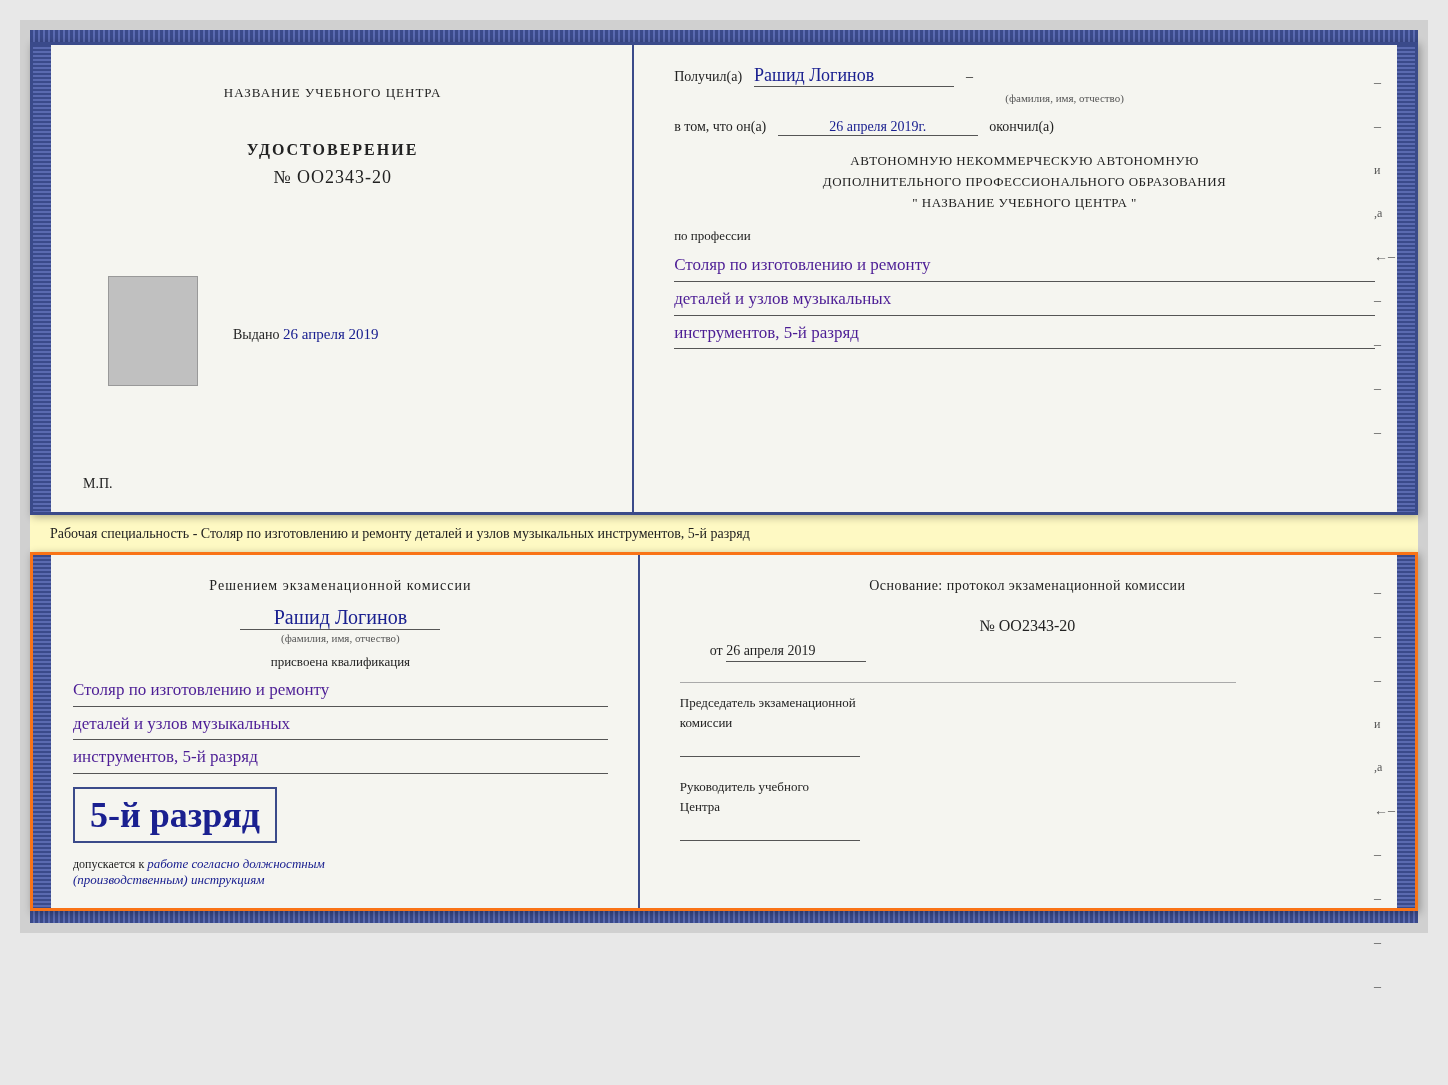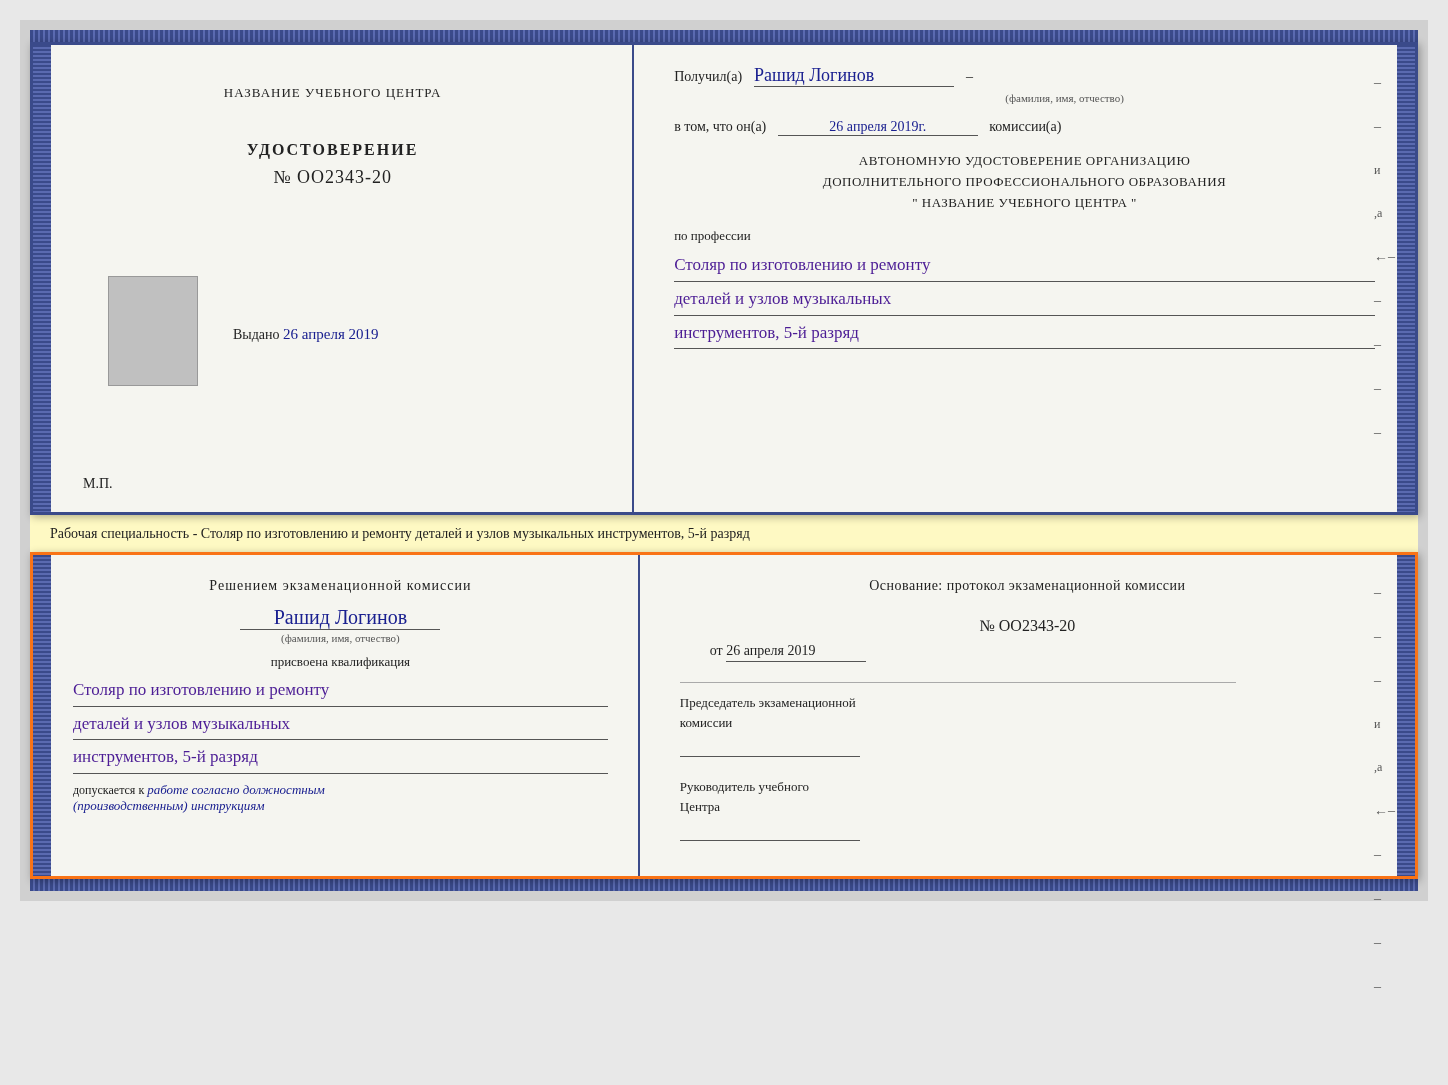--- a/index.html
+++ b/index.html
@@ -385,25 +385,25 @@
       <div class="recipient-line">
         <span style="font-size:14px;">Получил(а)</span>
         <span class="handwritten underline-field">Рашид Логинов</span>
         <span style="font-size:14px;">–</span>
       </div>
       <span class="field-caption" style="margin-left:80px;">(фамилия, имя, отчество)</span>
 
       <div style="margin-top:15px; font-size:14px; color:#222;">
         <span>в том, что он(а)</span>
         <span class="date-inline underline-field" style="margin: 0 8px;">26 апреля 2019г.</span>
-        <span>комиссии(а)</span>
+        <span>окончил(а)</span>
       </div>
 
       <div class="org-info">
-        <div>АВТОНОМНУЮ УДОСТОВЕРЕНИЕ ОРГАНИЗАЦИЮ</div>
+        <div>АВТОНОМНУЮ НЕКОММЕРЧЕСКУЮ АВТОНОМНУЮ</div>
         <div>ДОПОЛНИТЕЛЬНОГО ПРОФЕССИОНАЛЬНОГО ОБРАЗОВАНИЯ</div>
         <div>"    НАЗВАНИЕ УЧЕБНОГО ЦЕНТРА    "</div>
       </div>
 
       <div class="profession-label">по профессии</div>
 
       <div>
         <span class="handwritten-line">Столяр по изготовлению и ремонту</span>
         <span class="handwritten-line">деталей и узлов музыкальных</span>
         <span class="handwritten-line">инструментов, 5-й разряд</span>
@@ -432,20 +432,25 @@
       <span class="field-caption" style="margin-bottom:8px;display:block;text-align:center;">(фамилия, имя, отчество)</span>
 
       <div class="qualification-text">присвоена квалификация</div>
 
       <div>
         <span class="handwritten-line">Столяр по изготовлению и ремонту</span>
         <span class="handwritten-line">деталей и узлов музыкальных</span>
         <span class="handwritten-line">инструментов, 5-й разряд</span>
       </div>
 
+      <div style="margin-top:8px;">
+        <div class="highlighted-box">
+          <span class="big-grade">5-й разряд</span>
+        </div>
+      </div>
 
       <div class="допускается-line">
         <span>допускается к</span>
         <span class="italic-handwritten">работе согласно должностным</span>
         <br>
         <span class="italic-handwritten">(производственным) инструкциям</span>
       </div>
     </div>
 
     <div class="bottom-right-page">

